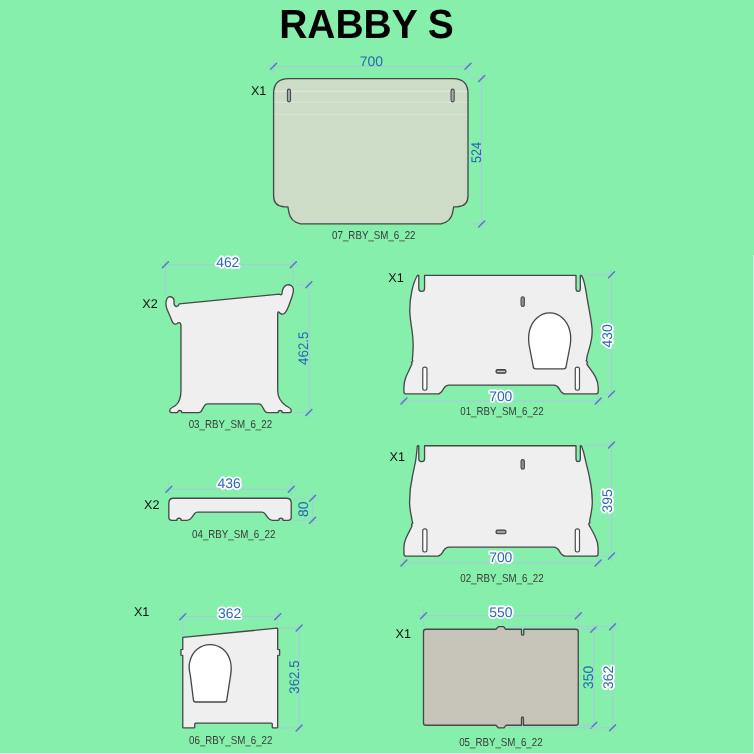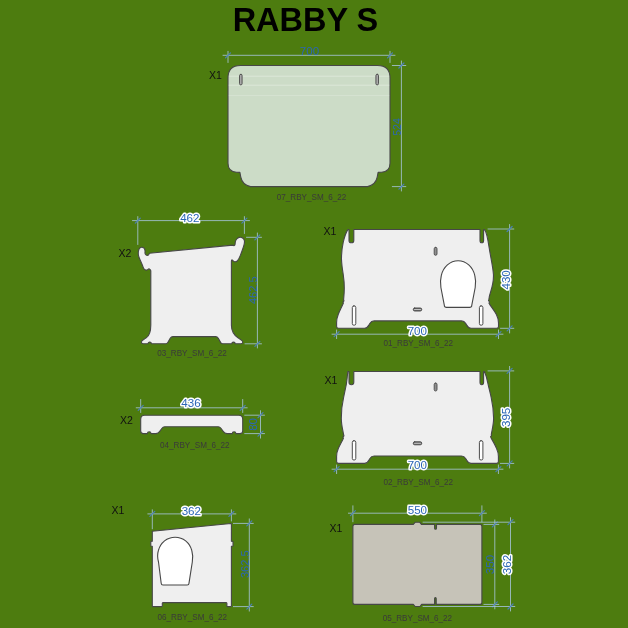--- a/index.html
+++ b/index.html
@@ -1,16 +1,16 @@
 <!DOCTYPE html>
 <html><head>
 <meta charset="utf-8">
 <style>
   html,body{margin:0;padding:0;background:#ffffff;}
-  .page{position:relative;width:628px;height:628px;background:#4d7c0f;overflow:hidden;
+  .page{position:relative;width:628px;height:628px;background:#86efac;overflow:hidden;
         font-family:"Liberation Sans", sans-serif;}
   svg{position:absolute;left:0;top:0;}
   text{font-family:"Liberation Sans", sans-serif;}
   .dim{fill:#2b66b5;font-size:11.6px;}
   .xlab{fill:#111111;font-size:10.5px;}
   .plab{fill:#3a3a3a;font-size:9.6px;}
   .halo{paint-order:stroke;stroke:#ffffff;stroke-width:3px;}
 </style>
 </head>
 <body>

